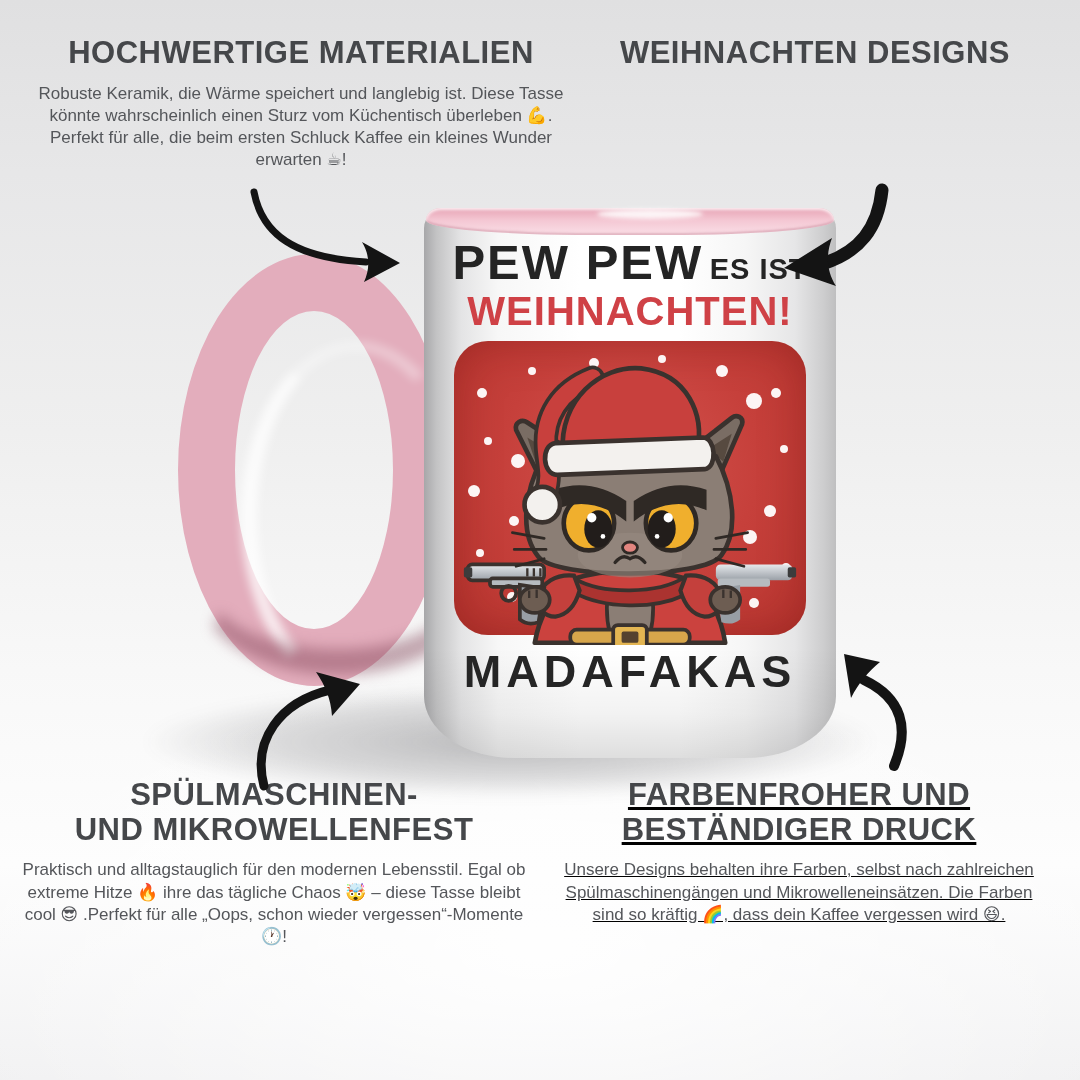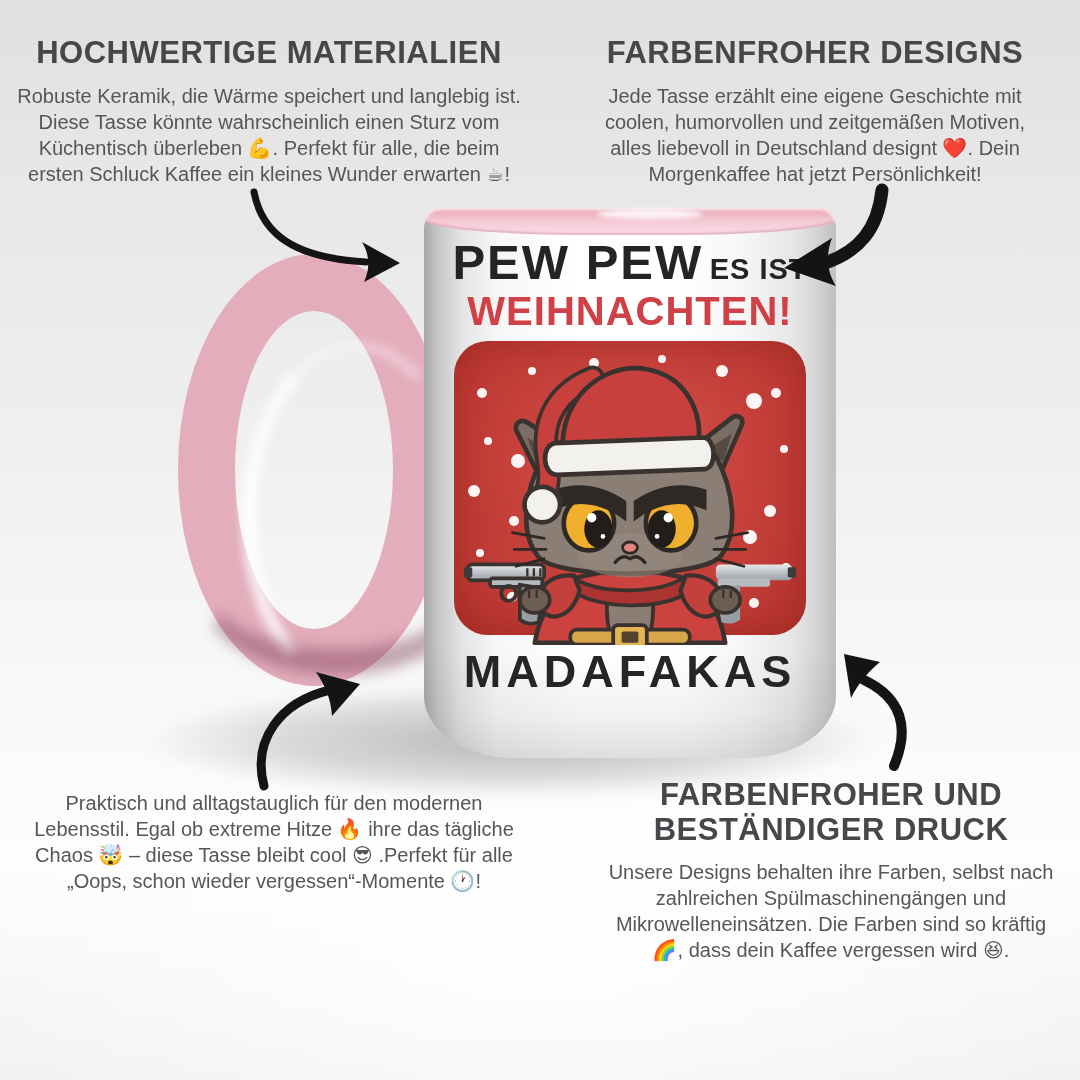--- a/index.html
+++ b/index.html
@@ -9,25 +9,25 @@
     background:
       radial-gradient(ellipse 900px 420px at 50% 88%, rgba(255,255,255,.9) 0%, rgba(255,255,255,0) 70%),
       linear-gradient(180deg,#e0e0e1 0%,#e7e7e8 16%,#efefef 40%,#f8f8f8 62%,#fdfdfd 80%,#f1f1f2 100%);
   }
   
   .feature{position:absolute;text-align:center;z-index:4;}
   .feature h2{
     margin:0 0 12px;font-size:31px;line-height:1.12;font-weight:bold;
     color:#45474a;letter-spacing:.5px;white-space:pre-line;
   }
-  .feature p{margin:12px;font-size:20px;line-height:1.3;color:#54565a;}
-  .f-tl{left:4px;top:36px;width:530px;}
+  .feature p{margin:0;font-size:17px;line-height:1.3;color:#54565a;}
+  .f-tl{left:36px;top:36px;width:530px;}
   .f-tr{left:572px;top:36px;width:486px;}
   .f-bl{left:18px;top:778px;width:512px;}
-  .f-br{left:586px;top:778px;width:490px;}
+  .f-br{left:554px;top:778px;width:490px;text-decoration:underline;}
   
   .arrow{position:absolute;z-index:5;}
   
   .mug-shadow{
     position:absolute;left:148px;top:686px;width:724px;height:112px;z-index:1;
     background:radial-gradient(ellipse at 50% 50%, rgba(55,55,60,.34) 0%, rgba(55,55,60,.16) 46%, rgba(55,55,60,0) 72%);
     filter:blur(6px);
   }
   .mug-handle{
     position:absolute;left:178px;top:254px;width:272px;height:432px;z-index:2;
@@ -81,24 +81,25 @@
 </head>
 <body>
 
 <div class="canvas">
 
   <div class="feature f-tl">
     <h2>HOCHWERTIGE MATERIALIEN</h2>
     <p>Robuste Keramik, die Wärme speichert und langlebig ist. Diese Tasse könnte wahrscheinlich einen Sturz vom Küchentisch überleben 💪. Perfekt für alle, die beim ersten Schluck Kaffee ein kleines Wunder erwarten ☕!</p>
   </div>
   <div class="feature f-tr">
-    <h2>FARBENFROHER DESIGNS</h2>
-    <p>Jede Tasse erzählt eine eigene Geschichte mit coolen, humorvollen und zeitgemäßen Motiven, alles liebevoll in Deutschland designt ❤️. Dein Morgenkaffee hat jetzt Persönlichkeit!</p>
+    <h2>WEIHNACHTEN DESIGNS</h2>
   </div>
   <div class="feature f-bl">
+    <h2>SPÜLMASCHINEN-
+UND MIKROWELLENFEST</h2>
     <p>Praktisch und alltagstauglich für den modernen Lebensstil. Egal ob extreme Hitze 🔥 ihre das tägliche Chaos 🤯 – diese Tasse bleibt cool 😎 .Perfekt für alle „Oops, schon wieder vergessen“-Momente 🕐!</p>
   </div>
   <div class="feature f-br">
     <h2>FARBENFROHER UND
 BESTÄNDIGER DRUCK</h2>
     <p>Unsere Designs behalten ihre Farben, selbst nach zahlreichen Spülmaschinengängen und Mikrowelleneinsätzen. Die Farben sind so kräftig 🌈, dass dein Kaffee vergessen wird 😆.</p>
   </div>
 
   <svg class="arrow" style="left:238px;top:182px;" width="175" height="102" viewBox="0 0 175 102">
     <path d="M 16 10 C 24 52 56 76 128 80" fill="none" stroke="#141414" stroke-width="7" stroke-linecap="round"></path>

